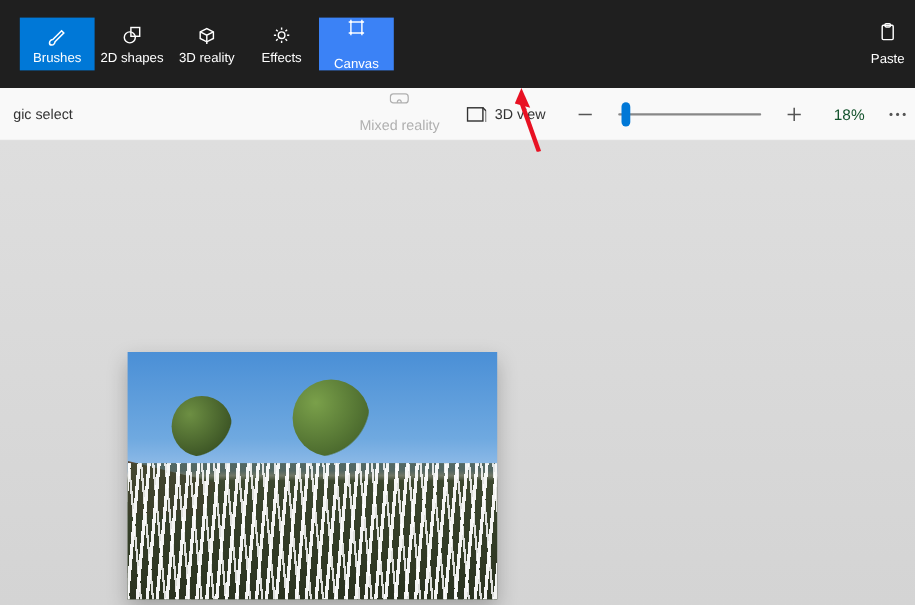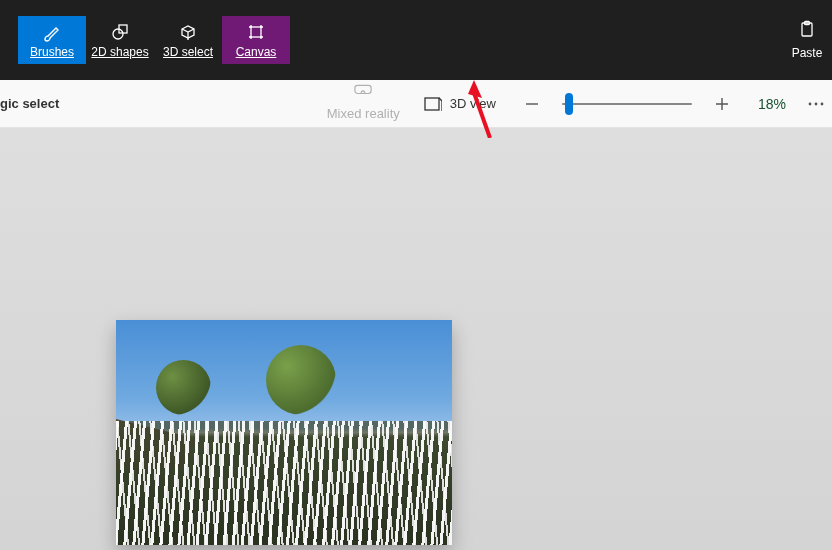--- a/index.html
+++ b/index.html
@@ -30,24 +30,25 @@
       height: 48px;
       color: #fff;
       font-size: 12px;
       cursor: pointer;
       gap: 5px;
     }
     .rtab.active {
       background: #0078d7;
     }
     .rtab.hover {
-      background: #701a75;
+      background: #3b82f6;
+      justify-content: space-between;
     }
     .rtab .icn { height: 18px; display:flex; align-items:center; justify-content:center;}
-    .rtab .lbl { line-height: 1; white-space: nowrap; text-decoration: underline; }
+    .rtab .lbl { line-height: 1; white-space: nowrap; }
     .spacer { flex: 1; }
     .rtab-right {
       display: flex;
       flex-direction: column;
       align-items: center;
       justify-content: center;
       width: 42px;
       color: #fff;
       font-size: 12px;
       gap: 5px;
@@ -161,25 +162,34 @@
       <span class="lbl">2D shapes</span>
     </div>
 
     <div class="rtab">
       <span class="icn">
         <svg width="18" height="18" viewBox="0 0 18 18" fill="none" stroke="#fff" stroke-width="1.3">
             <path d="M3 6l6-3 6 3v6l-6 3-6-3z"></path>
             <path d="M3 6l6 3 6-3M9 9v8"></path>
           </svg>
       </span>
-      <span class="lbl">3D select</span>
-    </div>
-
-
-
+      <span class="lbl">3D reality</span>
+    </div>
+
+
+
+    <div class="rtab">
+      <span class="icn">
+        <svg width="18" height="18" viewBox="0 0 18 18" fill="none" stroke="#fff" stroke-width="1.3">
+            <circle cx="9" cy="9" r="3"></circle>
+            <path d="M9 2v2M9 14v2M2 9h2M14 9h2M4 4l1.5 1.5M12.5 12.5L14 14M14 4l-1.5 1.5M5.5 12.5L4 14"></path>
+          </svg>
+      </span>
+      <span class="lbl">Effects</span>
+    </div>
 
     <div class="rtab hover">
       <span class="icn">
         <svg width="18" height="18" viewBox="0 0 18 18" fill="none" stroke="#fff" stroke-width="1.3">
             <rect x="4" y="4" width="10" height="10"></rect>
             <path d="M4 2v3M14 2v3M4 13v3M14 13v3M2 4h3M13 4h3M2 14h3M13 14h3"></path>
           </svg>
       </span>
       <span class="lbl">Canvas</span>
     </div>
@@ -192,21 +202,21 @@
       <svg width="18" height="18" viewBox="0 0 18 18" fill="none" stroke="#fff" stroke-width="1.3">
           <rect x="4" y="3" width="10" height="13" rx="1"></rect>
           <rect x="6.5" y="1.5" width="5" height="3" rx="1"></rect>
         </svg>
     </span>
     <span class="lbl">Paste</span>
   </div>
 </div>
 
 <div class="secondary">
-  <div class="sec-item" style="padding-left:0;font-weight:bold;">
+  <div class="sec-item" style="padding-left:12px;">
     <span>gic select</span>
   </div>
   <div class="spacer"></div>
   <div class="sec-item disabled">
     <span class="sec-icon">
       <svg width="20" height="14" viewBox="0 0 20 14" fill="none" stroke="#b0b0b0" stroke-width="1.3">
           <rect x="1" y="3" width="18" height="9" rx="3"></rect>
           <path d="M8 12c0-2 1-3 2-3s2 1 2 3"></path>
         </svg>
     </span>

